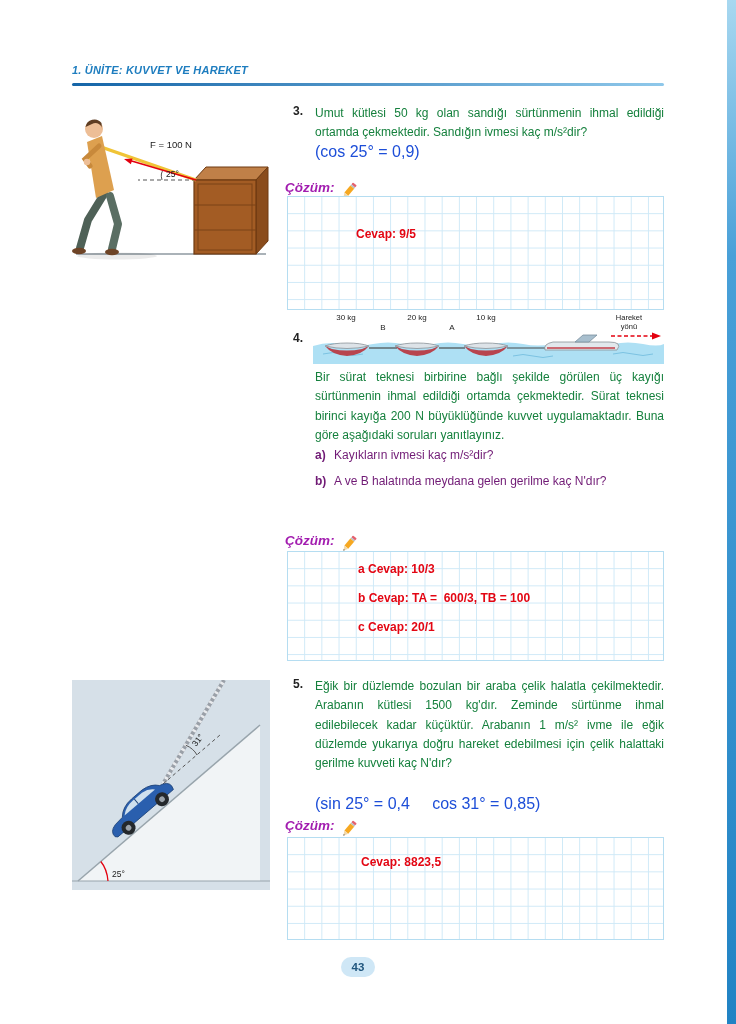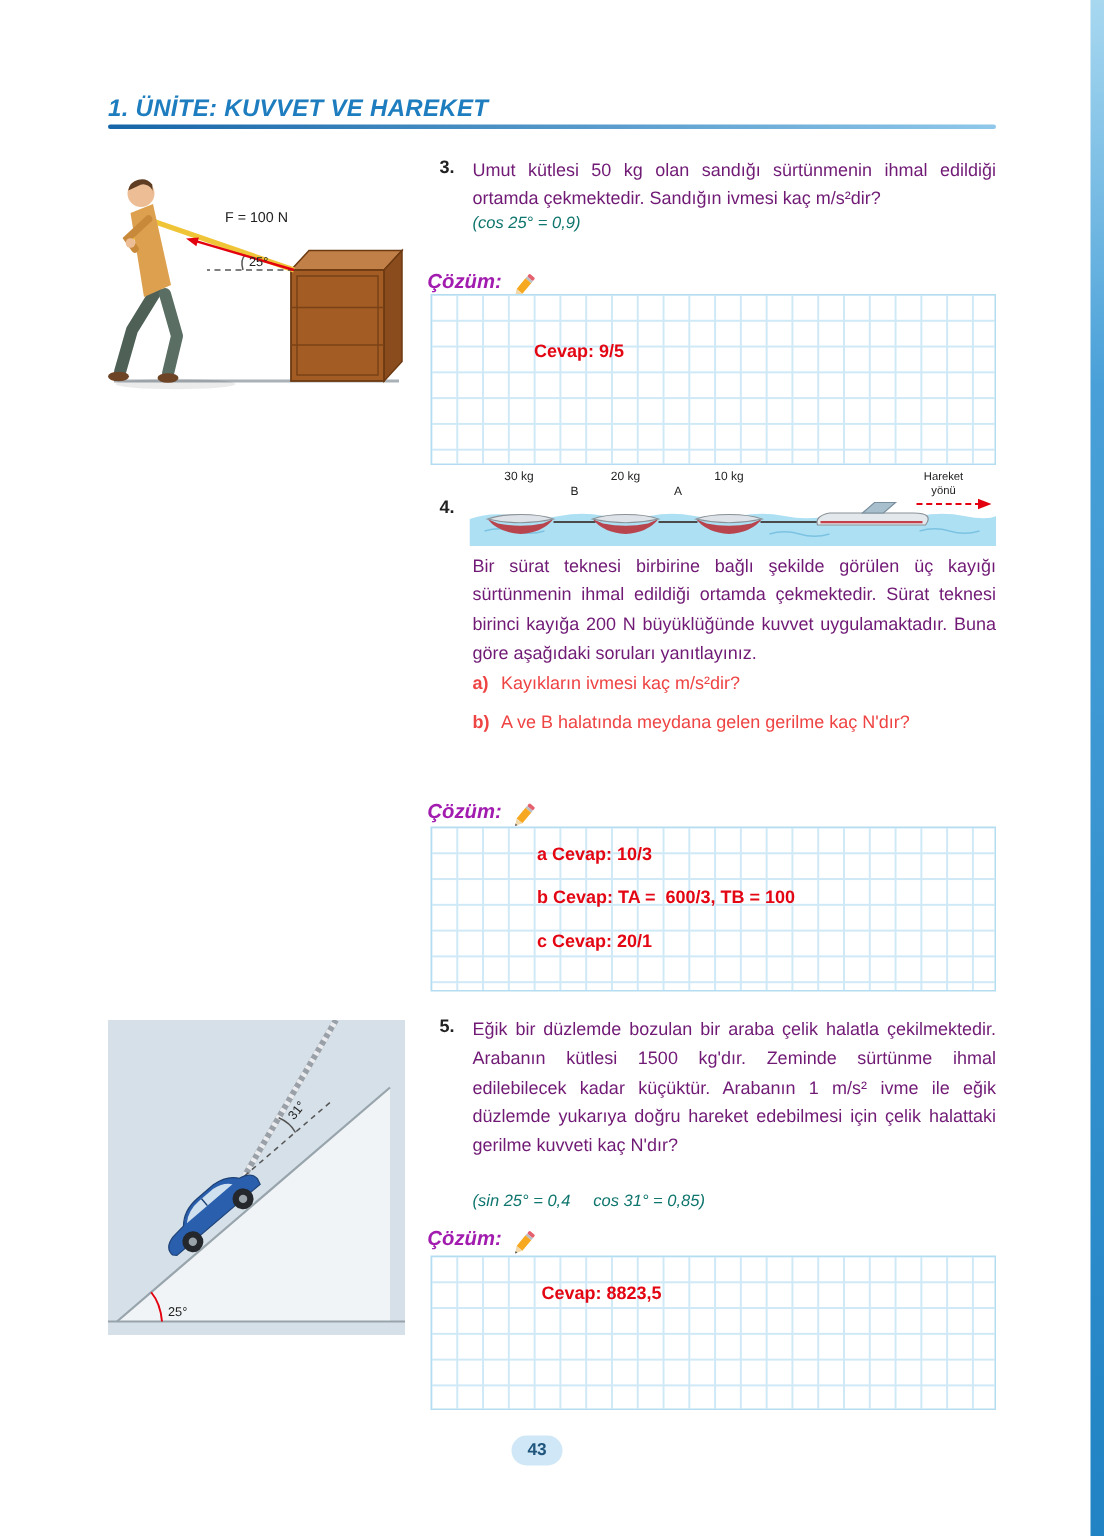--- a/index.html
+++ b/index.html
@@ -2,35 +2,35 @@
 <html><head>
 <meta charset="utf-8">
 <style>
   * { box-sizing: border-box; }
   html, body { margin: 0; padding: 0; background: #ffffff; }
   .page {
     position: relative; width: 736px; height: 1024px; background: #ffffff;
     font-family: "Liberation Sans", sans-serif; overflow: hidden;
   }
   .abs { position: absolute; }
-  .header-title { color: #1e7dbf; font-size: 16px; font-weight: bold; font-style: italic; letter-spacing: .2px; }
+  .header-title { color: #1e7dbf; font-size: 11px; font-weight: bold; font-style: italic; letter-spacing: .2px; }
   .header-rule { height: 3px; background: linear-gradient(90deg, #1565a8, #8fc8ea); border-radius: 2px; }
   .pnum { font-weight: bold; font-size: 12px; color: #222; }
-  .ptext { font-size: 12px; line-height: 19.3px; color: #701a75; text-align: justify; }
-  .hintline { font-size: 11px; color: #0f766e; white-space: pre; font-style: italic; }
+  .ptext { font-size: 12px; line-height: 19.3px; color: #15803d; text-align: justify; }
+  .hintline { font-size: 16px; color: #1d4ed8; white-space: pre; }
   .cozum-row { display: flex; align-items: flex-start; gap: 4px; }
   .cozum { color: #a21caf; font-weight: bold; font-style: italic; font-size: 13.5px; }
   .grid {
     border: 1px solid #b5ddf1; background: #fff;
     background-image: linear-gradient(#cfe9f7 1px, transparent 1px),
                       linear-gradient(90deg, #cfe9f7 1px, transparent 1px);
     background-size: 17.2px 17.2px; background-position: -1px -1px;
   }
   .answer { position: absolute; color: #e30613; font-weight: bold; font-size: 12px; white-space: pre; }
-  .item { position: absolute; left: 315px; width: 350px; font-size: 12px; color: #ef4444; }
+  .item { position: absolute; left: 315px; width: 350px; font-size: 12px; color: #701a75; }
   .item-label { font-weight: bold; display: inline-block; width: 19px; }
   .page-pill {
     background: #cfe7f6; border-radius: 10px; color: #20567e; font-size: 11.5px; font-weight: bold;
     display: flex; align-items: center; justify-content: center;
   }
   .right-bar { position: absolute; right: 0; top: 0; width: 9px; height: 100%;
     background: linear-gradient(180deg, #a8d8f0, #49a0d8 25%, #2183c4); }
   svg text { font-family: "Liberation Sans", sans-serif; }
 </style>
 </head>

